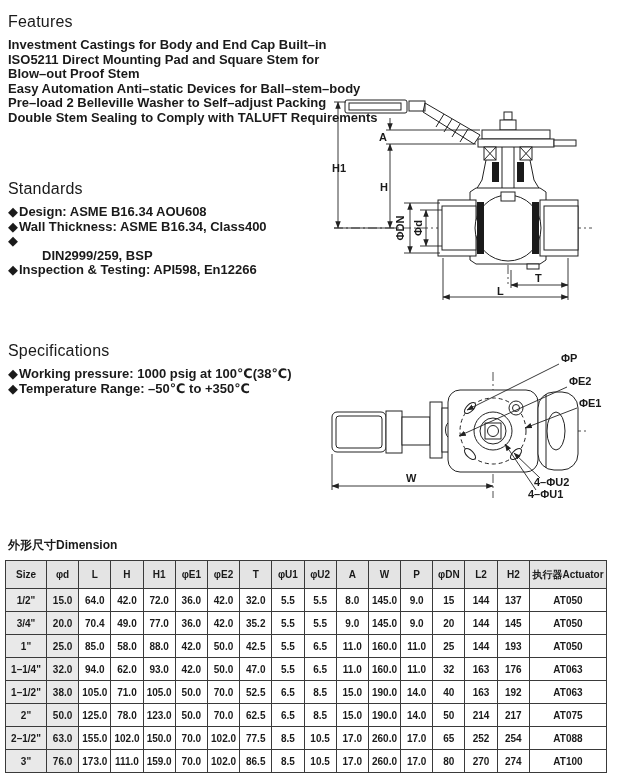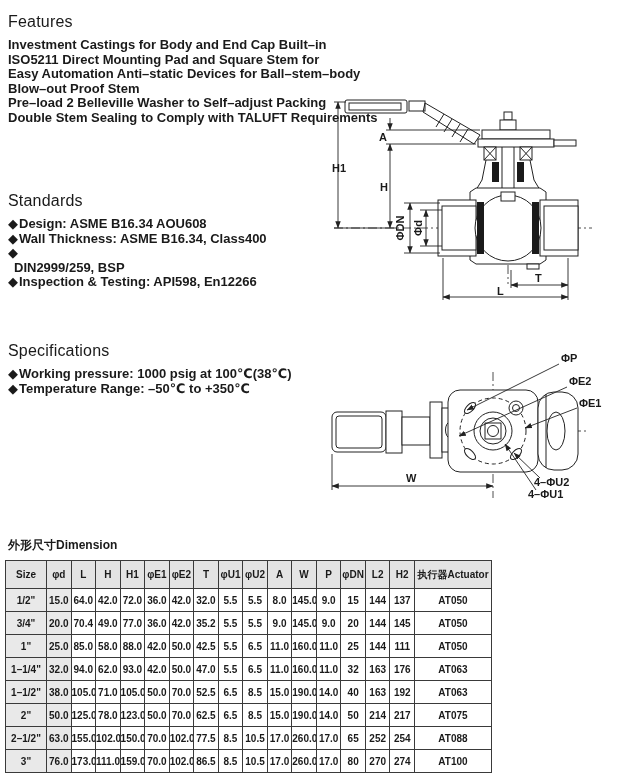--- a/index.html
+++ b/index.html
@@ -6,55 +6,55 @@
   body{
     width:620px;height:782px;position:relative;overflow:hidden;
     background:#ffffff;color:#1a1a1a;
     font-family:"Liberation Sans","DejaVu Sans",sans-serif;
   }
   .sec{position:absolute;left:8px;}
   .sec-title{font-size:16px;font-weight:normal;margin:0 0 7px 0;letter-spacing:.2px;}
   .line{font-size:13px;font-weight:bold;line-height:14.5px;white-space:nowrap;}
   .item{display:flex;}
   .blt{width:11px;display:inline-block;}
-  .cont{padding-left:6px;}
+  .cont{padding-left:6px;margin-left:28px;}
   .spec-cont{padding-left:66px;}
   .drw{position:absolute;}
   .drw text{font-size:11px;font-weight:bold;fill:#1a1a1a;stroke:none;}
   .cl{stroke-dasharray:9 3 2 3;stroke-width:.8;}
   .dim line{stroke-width:.9;}
   .dim-title{position:absolute;left:8px;top:537px;font-size:12px;font-weight:bold;}
   table.dim-table{
-    position:absolute;left:5px;top:560px;width:487px;
+    position:absolute;left:5px;top:560px;width:602px;
     border-collapse:collapse;table-layout:fixed;
   }
   .dim-table th,.dim-table td{
     border:1px solid #3a3a3a;font-size:10px;font-weight:bold;
     text-align:center;padding:0;white-space:nowrap;overflow:hidden;
   }
   .dim-table th{height:27px;background:#e4e4e4;}
   .dim-table td{height:22px;background:#ffffff;}
   .dim-table td.shaded{background:#e9e9e9;}
   .c-size{width:40px;}
   .c-act{width:76px;}
 </style>
 </head>
 <body>
 
 <div class="sec" style="top:13px">
   <div class="sec-title">Features</div>
   <div class="line">Investment Castings for Body and End Cap Built–in</div>
   <div class="line">ISO5211 Direct Mounting Pad and Square Stem for</div>
+  <div class="line">Blow–out Proof Stem</div>
   <div class="line">Easy Automation Anti–static Devices for Ball–stem–body</div>
-  <div class="line">Blow–out Proof Stem</div>
   <div class="line">Pre–load 2 Belleville Washer to Self–adjust Packing</div>
   <div class="line">Double Stem Sealing to Comply with TALUFT Requirements</div>
 </div>
 
-<div class="sec" style="top:192px">
+<div class="sec" style="top:180px">
   <div class="sec-title">Standards</div>
   <div class="line item">
       <span class="blt">◆</span>
       <span>Design: ASME B16.34 AOU608</span>
     </div>
   <div class="line item">
       <span class="blt">◆</span>
       <span>Wall Thickness: ASME B16.34, Class400</span>
     </div>
   <div class="line item">
@@ -284,21 +284,21 @@
         <td>42.0</td>
         <td>50.0</td>
         <td>42.5</td>
         <td>5.5</td>
         <td>6.5</td>
         <td>11.0</td>
         <td>160.0</td>
         <td>11.0</td>
         <td>25</td>
         <td>144</td>
-        <td>111</td>
+        <td>193</td>
         <td>AT050</td>
       </tr>
       <tr>
         <td class="shaded">1–1/4"</td>
         <td class="shaded">32.0</td>
         <td>94.0</td>
         <td>62.0</td>
         <td>93.0</td>
         <td>42.0</td>
         <td>50.0</td>

